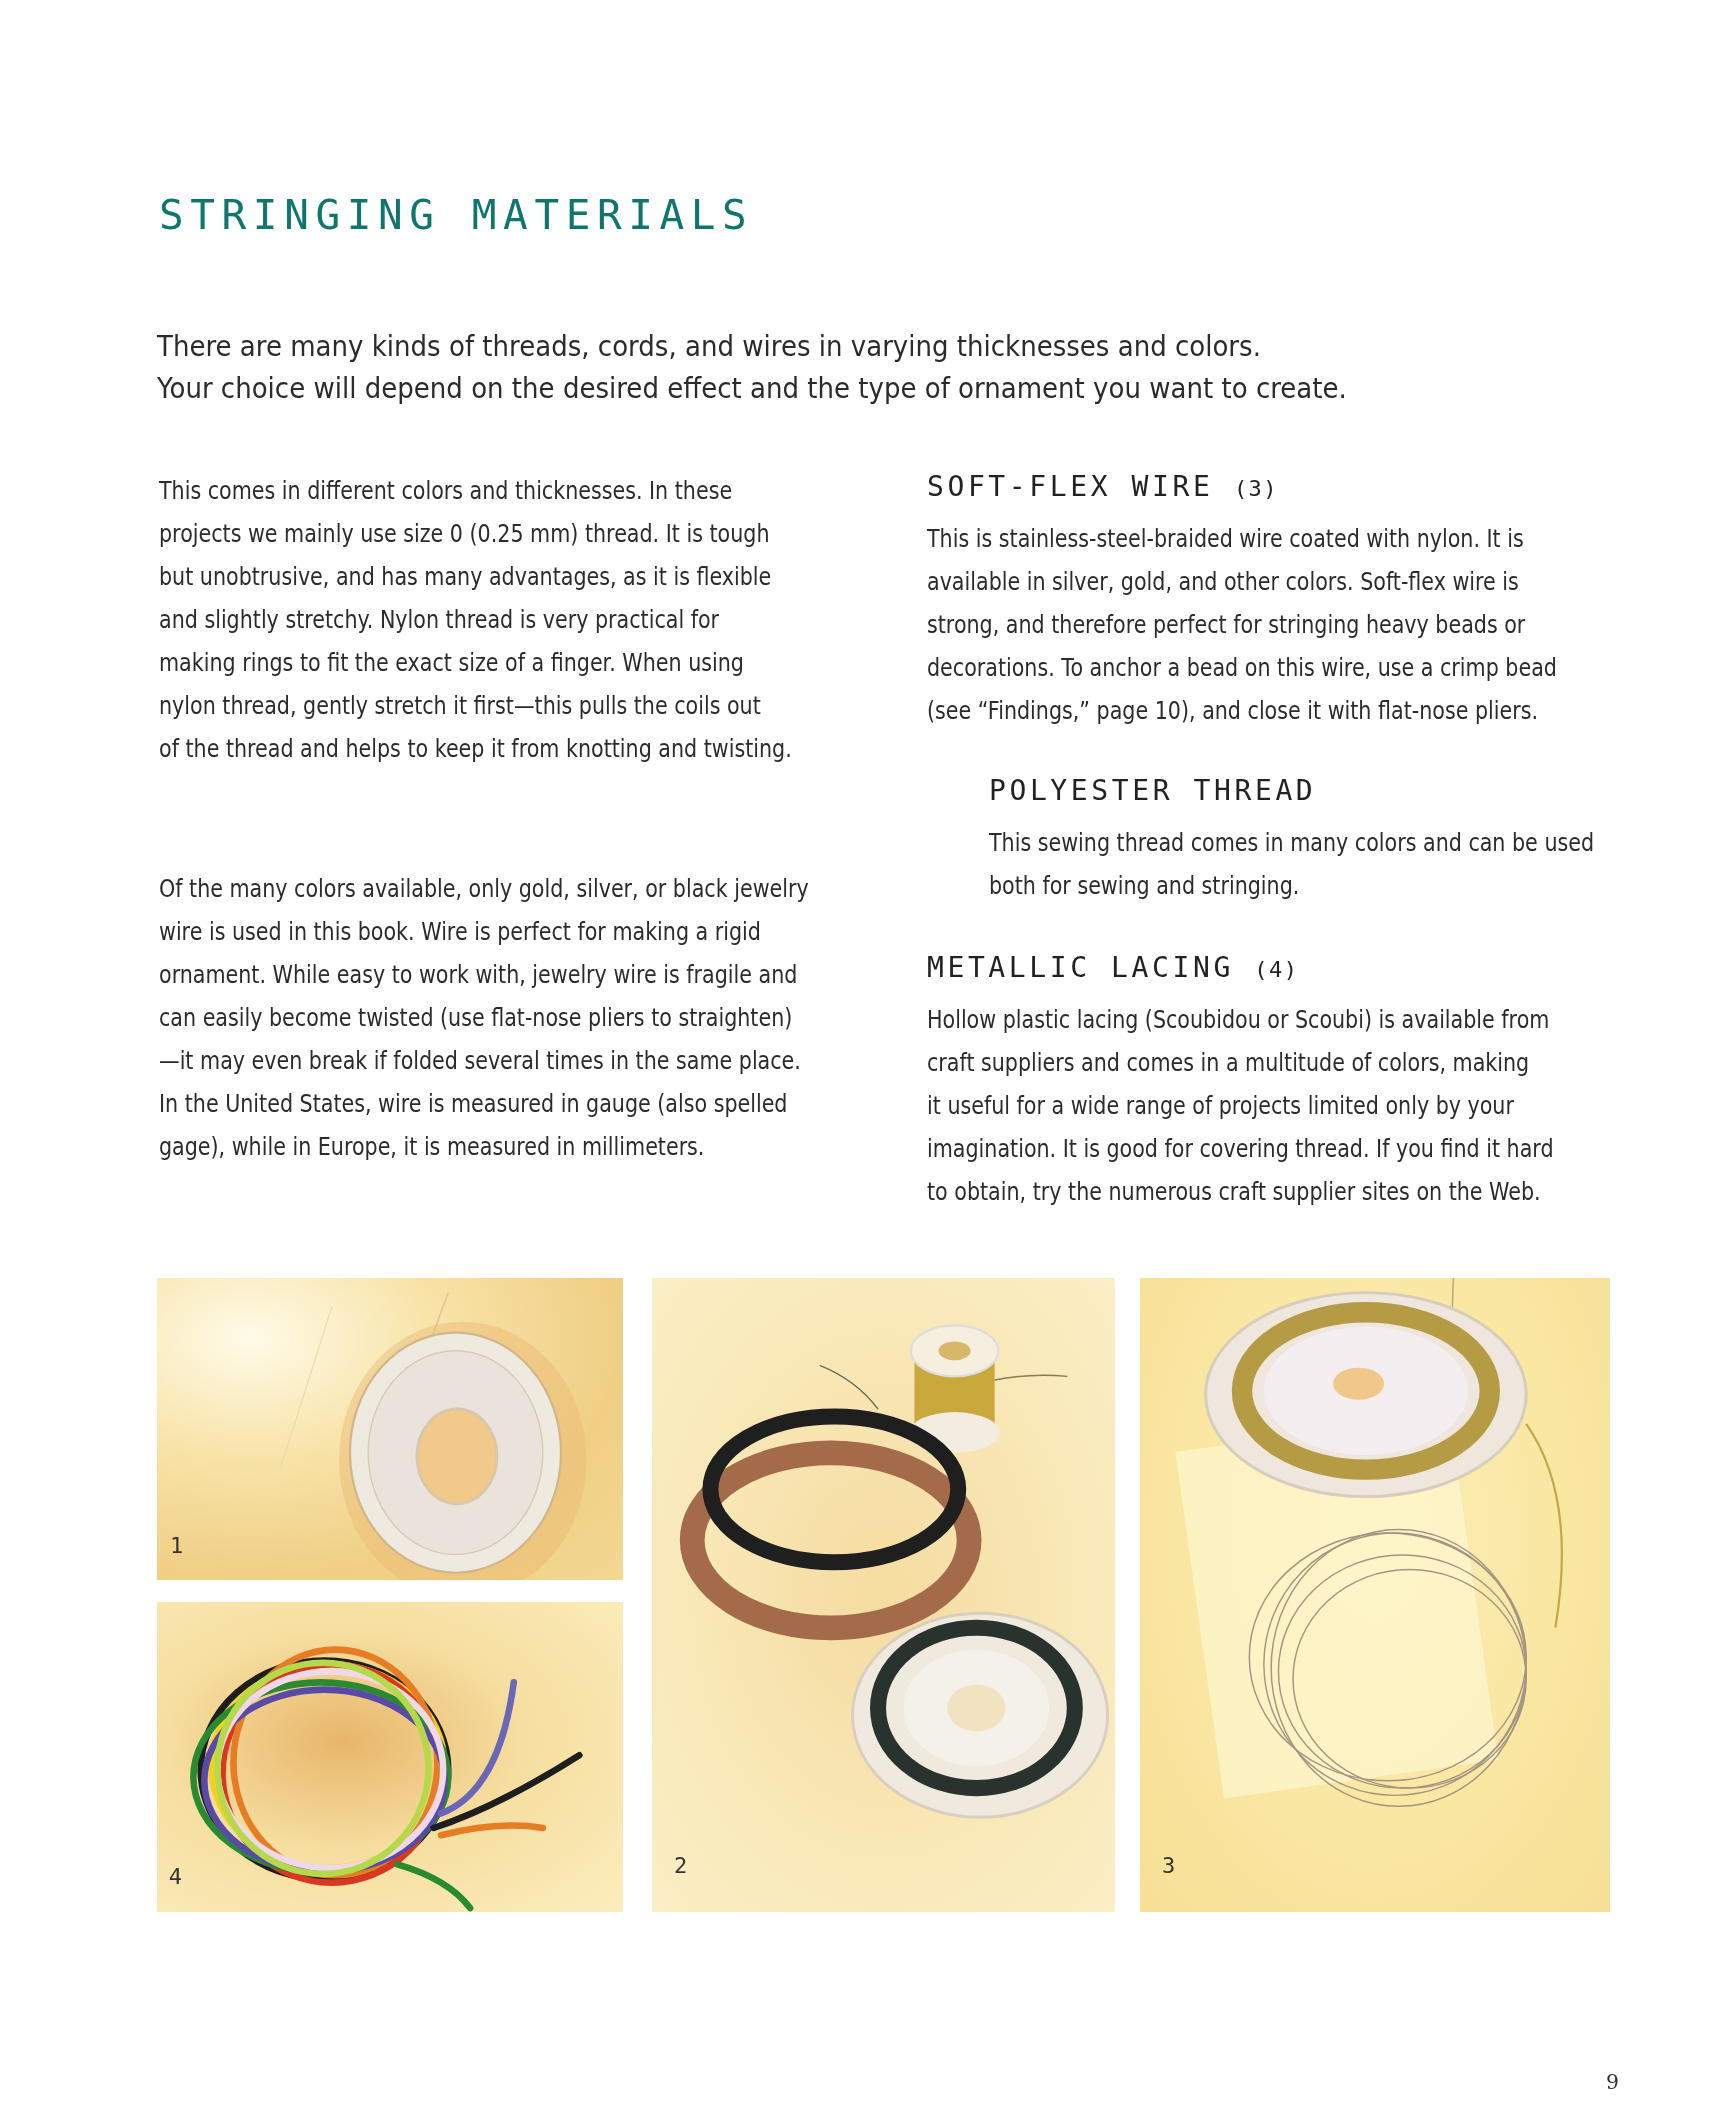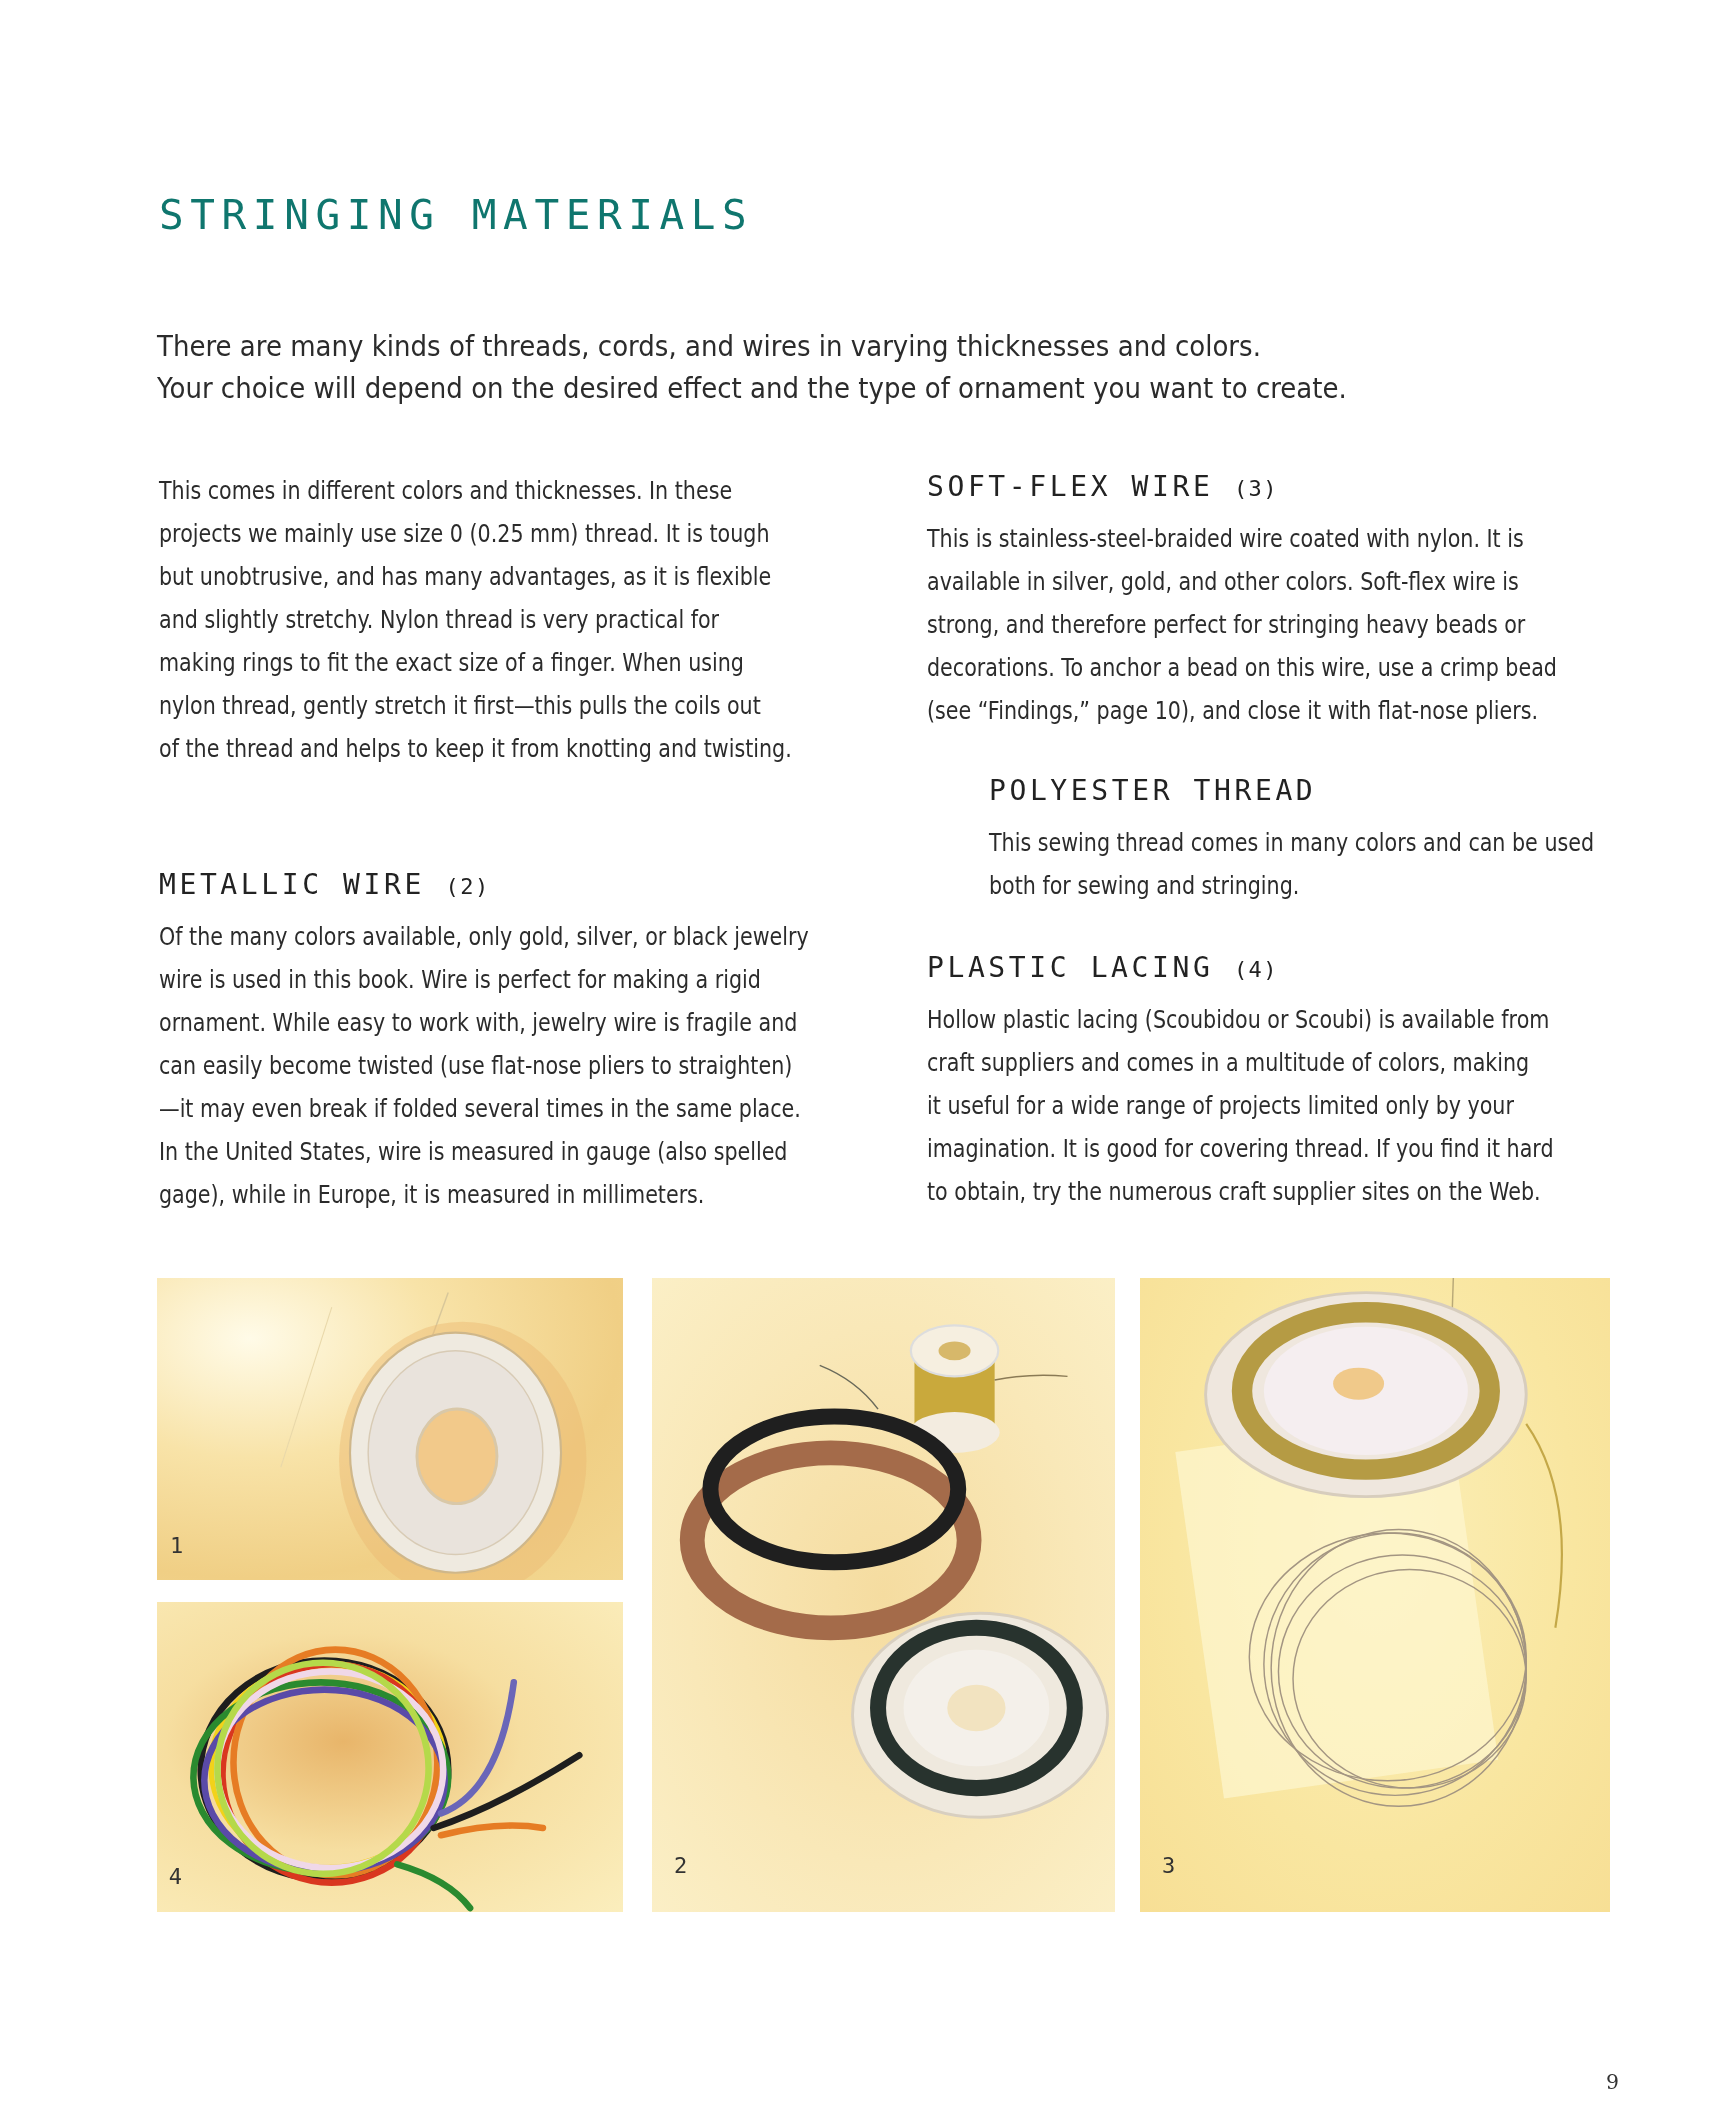--- a/index.html
+++ b/index.html
@@ -54,21 +54,20 @@
     <span>projects we mainly use size 0 (0.25 mm) thread. It is tough</span>
     <span>but unobtrusive, and has many advantages, as it is flexible</span>
     <span>and slightly stretchy. Nylon thread is very practical for</span>
     <span>making rings to fit the exact size of a finger. When using</span>
     <span>nylon thread, gently stretch it first—this pulls the coils out</span>
     <span>of the thread and helps to keep it from knotting and twisting.</span>
   </div>
 </div>
 
 <div class="section" id="sec-metallic">
-  <h2><span>METALLIC WIRE</span> <span class="num">(2)</span></h2>
   <div class="body">
     <span>Of the many colors available, only gold, silver, or black jewelry</span>
     <span>wire is used in this book. Wire is perfect for making a rigid</span>
     <span>ornament. While easy to work with, jewelry wire is fragile and</span>
     <span>can easily become twisted (use flat-nose pliers to straighten)</span>
     <span>—it may even break if folded several times in the same place.</span>
     <span>In the United States, wire is measured in gauge (also spelled</span>
     <span>gage), while in Europe, it is measured in millimeters.</span>
   </div>
 </div>
@@ -86,21 +85,21 @@
 
 <div class="section" id="sec-polyester">
   <h2><span>POLYESTER THREAD</span></h2>
   <div class="body">
     <span>This sewing thread comes in many colors and can be used</span>
     <span>both for sewing and stringing.</span>
   </div>
 </div>
 
 <div class="section" id="sec-plastic">
-  <h2><span>PLASTIC LACING</span> <span class="num">(4)</span></h2>
+  <h2><span>METALLIC LACING</span> <span class="num">(4)</span></h2>
   <div class="body">
     <span>Hollow plastic lacing (Scoubidou or Scoubi) is available from</span>
     <span>craft suppliers and comes in a multitude of colors, making</span>
     <span>it useful for a wide range of projects limited only by your</span>
     <span>imagination. It is good for covering thread. If you find it hard</span>
     <span>to obtain, try the numerous craft supplier sites on the Web.</span>
   </div>
 </div>
 
 <div class="photo" id="photo-1">

